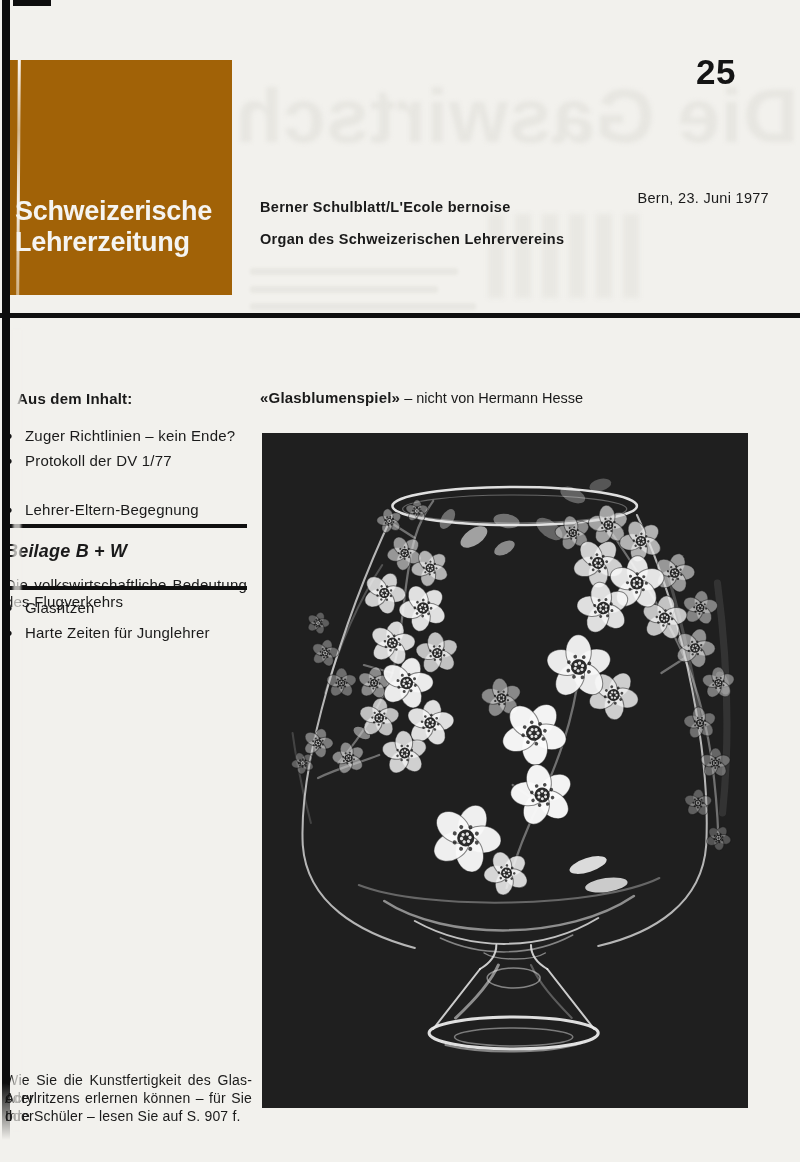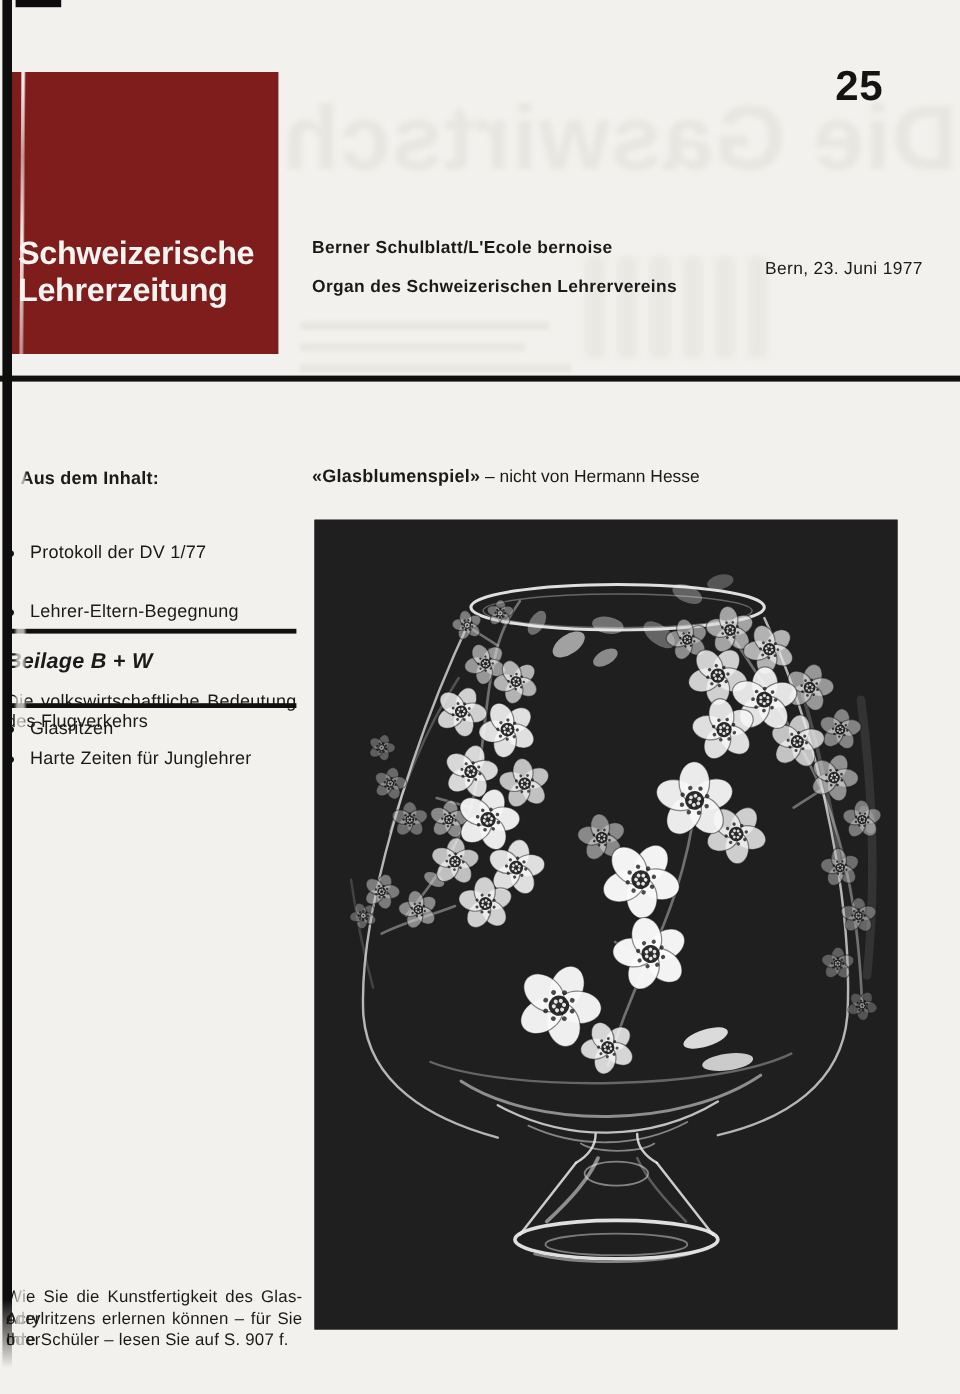--- a/index.html
+++ b/index.html
@@ -16,29 +16,29 @@
   .ghost-line{height:7px;background:#e8e7e2;filter:blur(1.5px);z-index:1;border-radius:3px;}
 
   
   .edge-strip{left:2px;top:0;width:8px;height:1140px;z-index:6;
     background:linear-gradient(#0d0d0d 95%,rgba(13,13,13,0));}
   .edge-tick{left:13px;top:0;width:38px;height:6px;background:#0d0d0d;z-index:6;}
   .fold-stripe{left:13px;top:330px;width:8px;height:800px;background:rgba(242,241,237,0.7);
     filter:blur(1px);z-index:5;}
 
   
-  .mast-box{left:7px;top:60px;width:225px;height:235px;background:#7f1d1d;z-index:2;}
+  .mast-box{left:7px;top:60px;width:225px;height:235px;background:#a16207;z-index:2;}
   .mast-scratch{position:absolute;left:10px;top:0;width:3px;height:235px;
     background:linear-gradient(rgba(255,255,255,.95),rgba(255,255,255,.55) 30%,rgba(255,255,255,.9) 60%,rgba(255,255,255,.5));
     transform:rotate(.4deg);filter:blur(.6px);}
   .mast-title{position:absolute;left:8px;top:136px;font-size:27px;line-height:30.5px;
     font-weight:bold;color:#f5f4f1;letter-spacing:-.3px;white-space:nowrap;}
   .issue-no{right:64px;top:52px;font-size:35px;font-weight:bold;color:#141414;z-index:2;letter-spacing:.5px;}
   .subline{left:260px;font-size:14.5px;letter-spacing:.3px;z-index:2;font-weight:bold;}
-  .dateline{right:31px;top:216px;font-size:14.5px;letter-spacing:.3px;z-index:2;}
+  .dateline{right:31px;top:190px;font-size:14.5px;letter-spacing:.3px;z-index:2;}
   .main-rule{left:0;top:313px;width:800px;height:5px;background:#101010;z-index:2;}
 
   
   .toc-head{left:5px;top:390px;font-size:15px;font-weight:bold;letter-spacing:.2px;z-index:2;margin-left:12px;}
   .toc-item{left:5px;padding-left:20px;width:228px;font-size:15px;letter-spacing:.2px;z-index:2;}
   .toc-item::before{content:"\25CF";position:absolute;left:0;top:1px;font-size:13px;color:#141414;}
   .col-rule{left:3px;width:244px;height:4px;background:#101010;z-index:2;}
   .supp-head{left:5px;top:541px;font-size:18px;font-weight:bold;letter-spacing:.2px;z-index:2;font-style:italic;}
   .supp-line{left:5px;width:242px;font-size:15px;letter-spacing:.2px;z-index:2;margin-top:20px;}
   .just{text-align:justify;text-align-last:justify;}
@@ -74,20 +74,21 @@
       <div>Lehrerzeitung</div>
     </div>
   </div>
   <div class="abs issue-no">25</div>
   <div class="abs subline" style="top:199px;">Berner Schulblatt/L'Ecole bernoise</div>
   <div class="abs subline" style="top:231px;">Organ des Schweizerischen Lehrervereins</div>
   <div class="abs dateline">Bern, 23. Juni 1977</div>
   <div class="abs main-rule"></div>
 
   <div class="abs toc-head">Aus dem Inhalt:</div>
+  <div class="abs toc-item" style="top:427px;">Zuger Richtlinien – kein Ende?</div>
   <div class="abs toc-item" style="top:452px;">Protokoll der DV 1/77</div>
   <div class="abs toc-item" style="top:501px;">Lehrer-Eltern-Begegnung</div>
 
   <div class="abs col-rule" style="top:524px;"></div>
   <div class="abs supp-head">Beilage B + W</div>
   <div class="abs supp-line just" style="top:556px;">Die volkswirtschaftliche Bedeutung</div>
   <div class="abs supp-line" style="top:573px;">des Flugverkehrs</div>
   <div class="abs col-rule" style="top:586px;"></div>
 
   <div class="abs toc-item" style="top:599px;">Glasritzen</div>

